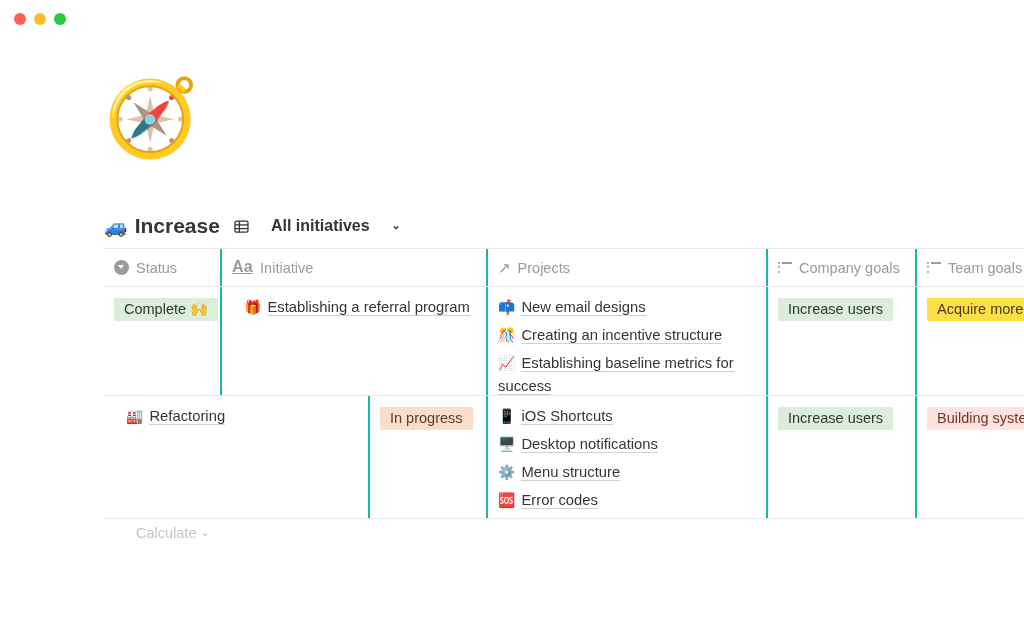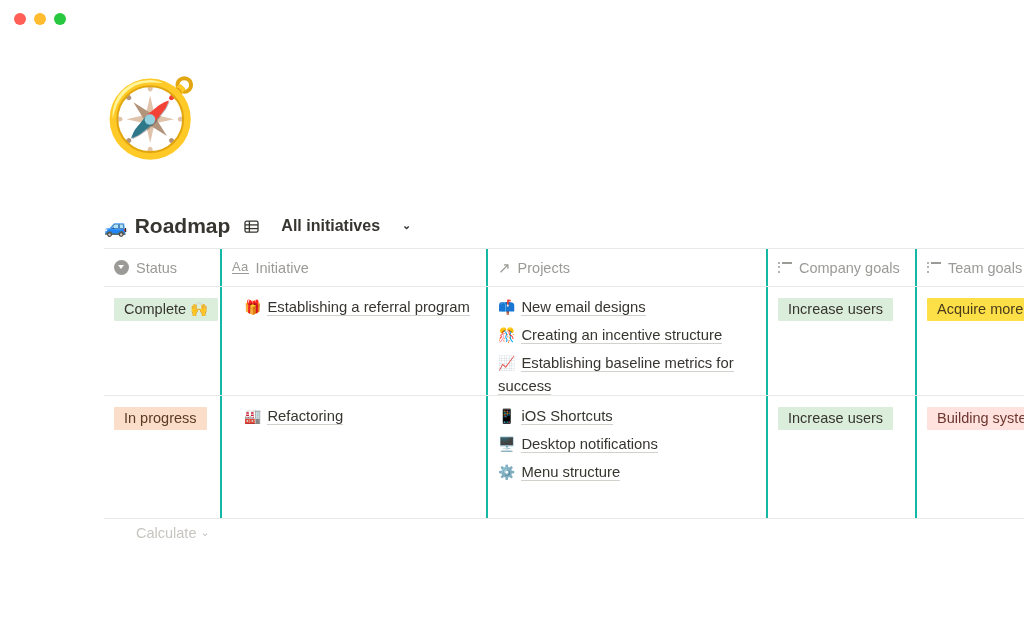--- a/index.html
+++ b/index.html
@@ -133,22 +133,22 @@
   .trow.body .c-status,
   .trow.body .c-company,
   .trow.body .c-team { padding-top: 11px; }
 
   .r1 .tcell { height: 108px; }
   .r2 .tcell { height: 122px; }
 
   
   .hicon { flex: none; display: inline-flex; align-items: center; }
   .icon-aa {
-    font-size: 13px;
-    font-weight: normal;
+    font-size: 16px;
+    font-weight: bold;
     color: #9b9a97;
     border-bottom: 1.5px solid #9b9a97;
     line-height: 12px;
     letter-spacing: 0.3px;
   }
   .icon-status-circle {
     width: 15px; height: 15px;
     border-radius: 50%;
     background: #9b9a97;
     position: relative;
@@ -266,21 +266,21 @@
 </div>
 
 <div class="page">
 
   <div class="page-icon">🧭</div>
 
 
   <div class="viewbar">
     <div class="view-tab">
       <span class="emoji">🚙</span>
-      <span>Roadmap</span>
+      <span>Increase</span>
     </div>
     <div class="view-select">
       <span class="grid-icon">
         <svg width="15" height="15" viewBox="0 0 15 15" aria-hidden="true">
           <rect x="1" y="2.2" width="13" height="11" rx="1.6" fill="none" stroke="#37352f" stroke-width="1.3"></rect>
           <line x1="1" y1="5.9" x2="14" y2="5.9" stroke="#37352f" stroke-width="1.3"></line>
           <line x1="1" y1="9.6" x2="14" y2="9.6" stroke="#37352f" stroke-width="1.3"></line>
           <line x1="5.4" y1="2.2" x2="5.4" y2="13.2" stroke="#37352f" stroke-width="1.3"></line>
         </svg>
       </span>
@@ -367,39 +367,42 @@
         <span class="pill pill-green">Increase users</span>
       </div>
 
       <div class="tcell c-team">
         <span class="pill pill-orange">Acquire more</span>
       </div>
     </div>
 
     <div class="trow body r2">
 
-      <div class="tcell c-status">
-        <span class="pill pill-tan">In progress</span>
-      </div>
-
       <div class="tcell c-initiative">
         <div class="title-cell">
           <span class="emoji">🏭</span><span class="link-text">Refactoring</span>
         </div>
       </div>
 
+      <div class="tcell c-status">
+        <span class="pill pill-tan">In progress</span>
+      </div>
+
       <div class="tcell c-projects">
         <div class="link-item">
           <span class="emoji">📱</span><span class="link-text">iOS Shortcuts</span>
         </div>
         <div class="link-item">
           <span class="emoji">🖥️</span><span class="link-text">Desktop notifications</span>
         </div>
         <div class="link-item">
           <span class="emoji">⚙️</span><span class="link-text">Menu structure</span>
+        </div>
+        <div class="link-item">
+          <span class="emoji">🆘</span><span class="link-text">Error codes</span>
         </div>
       </div>
 
       <div class="tcell c-company">
         <span class="pill pill-green">Increase users</span>
       </div>
 
       <div class="tcell c-team">
         <span class="pill pill-pink">Building syste</span>
       </div>

